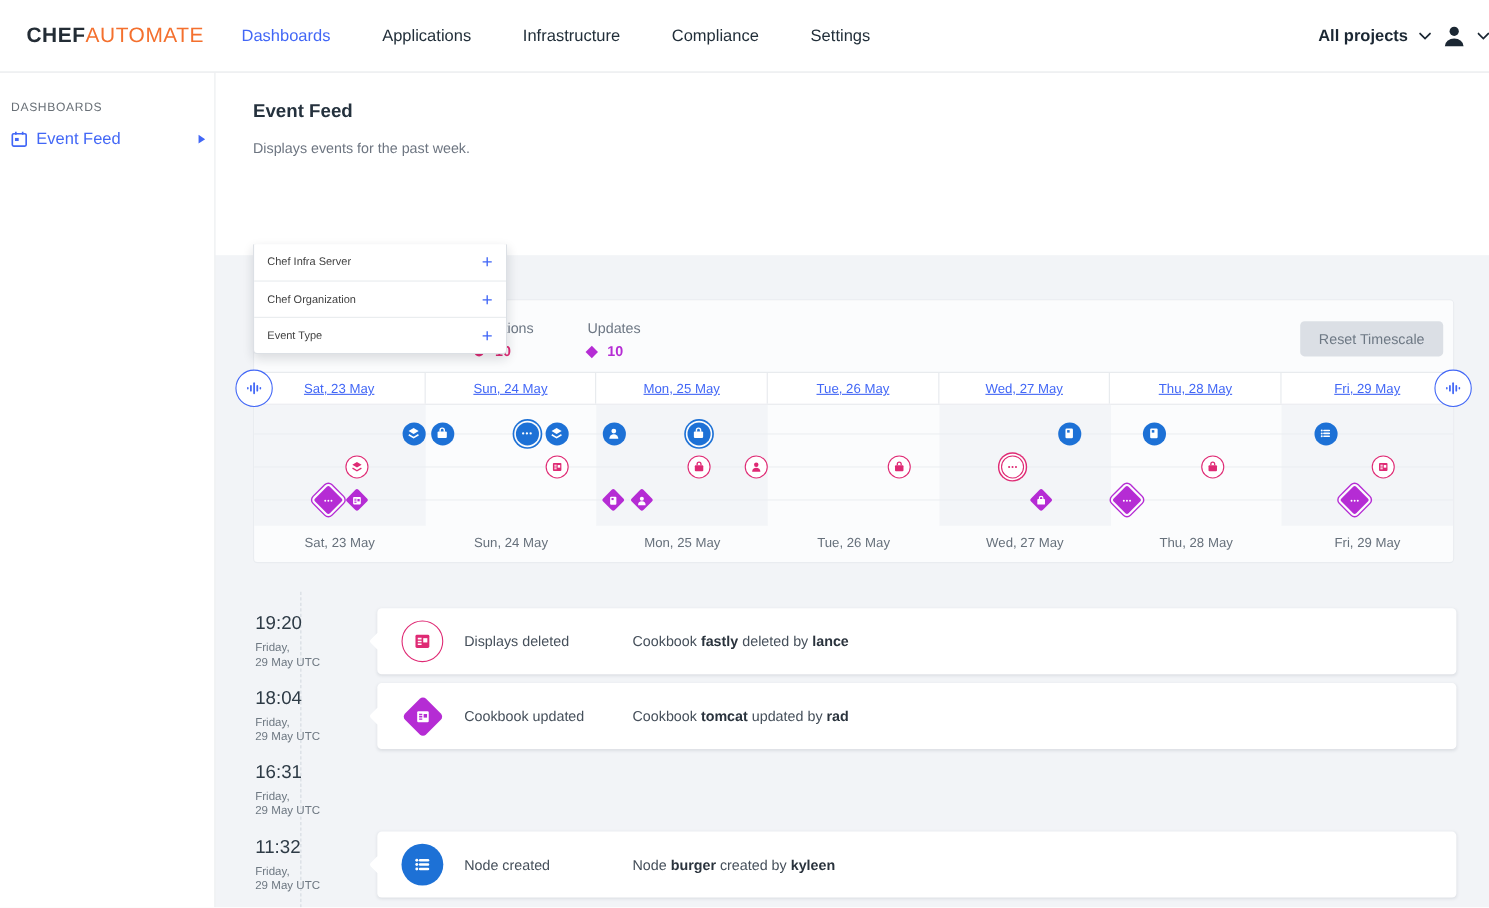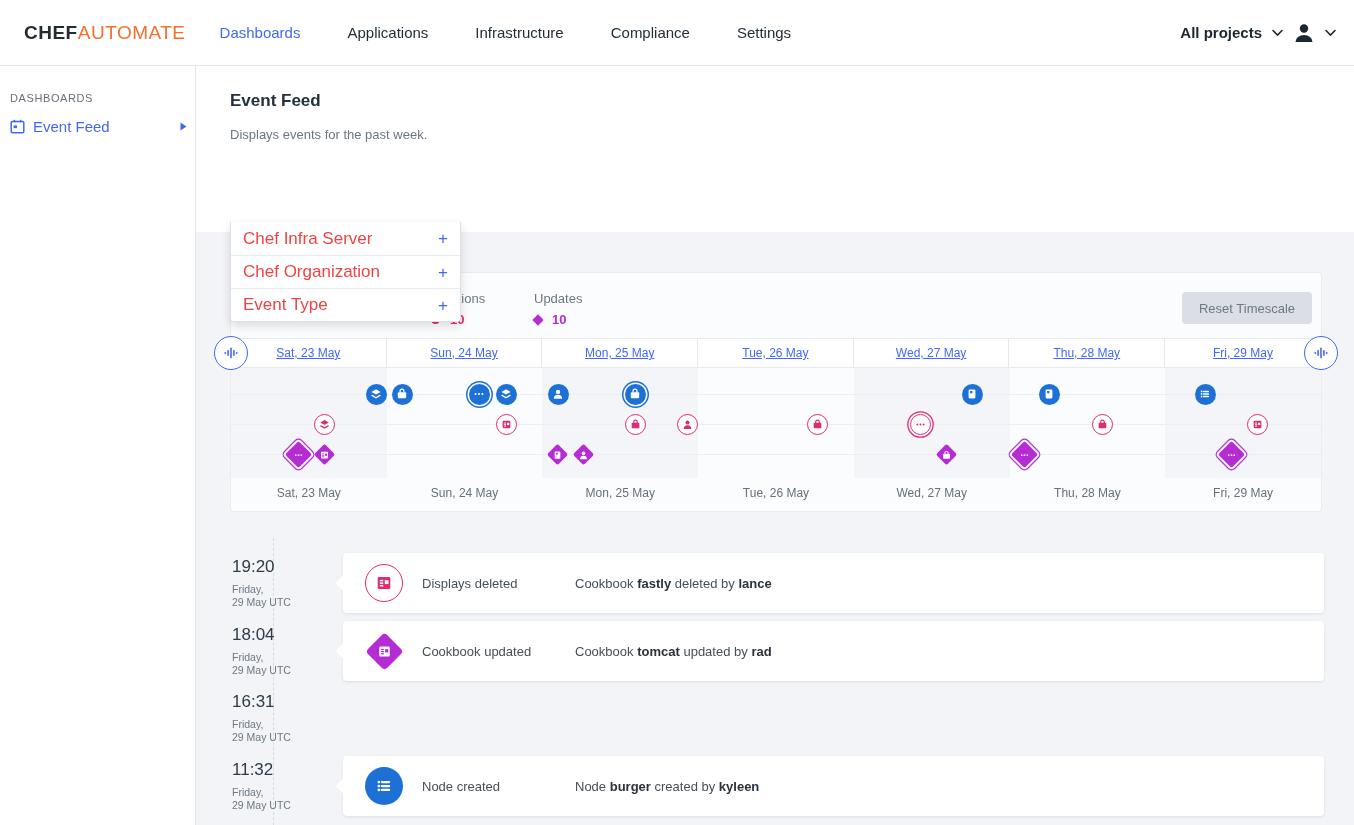--- a/index.html
+++ b/index.html
@@ -9,21 +9,21 @@
 
   
   .topnav { position:absolute; left:0; top:0; width:1354px; height:66px; background:#fff;
             border-bottom:1px solid #e4e7ea; display:flex; align-items:center; z-index:30; }
   .brand { margin-left:24px; font-size:19px; letter-spacing:.5px; font-weight:800; cursor:pointer; }
   .brand .b1 { color:#232c35; }
   .brand .b2 { color:#f4702e; font-weight:400; }
   .nav-items { display:flex; margin-left:34px; gap:47px; }
   .nav-item { font-size:15px; color:#222f3a; cursor:pointer; }
   .nav-item.active { color:#4267f6; }
-  .topnav-right { margin-left:auto; display:flex; align-items:center; gap:10px; padding-right:18px; }
+  .topnav-right { margin-left:auto; display:flex; align-items:center; gap:10px; }
   .projects-label { font-size:15px; font-weight:700; color:#1b2733; cursor:pointer; }
   .chev { width:11px; height:8px; display:inline-block; }
   .user-ic { width:22px; height:22px; }
 
   
   .sidebar { position:absolute; left:0; top:66px; width:196px; height:759px; background:#fff;
              border-right:1px solid #e4e7ea; }
   .sb-heading { margin:26px 0 0 10px; font-size:11px; letter-spacing:.6px; color:#697077; }
   .sb-item { display:flex; align-items:center; margin:14px 8px 0 10px; cursor:pointer; }
   .sb-item .cal { width:15px; height:15px; margin-right:8px; }
@@ -42,21 +42,21 @@
                   border:2px solid #6d9cf5; border-radius:4px; background:#fff; padding:0 14px;
                   font-size:13px; color:#333; outline:none; z-index:12;
                   font-family:"Liberation Sans", sans-serif; }
   .filter-input::placeholder { color:#9aa3ae; }
   .dropdown { position:absolute; left:230px; top:222px; width:231px; background:#fff;
               border:1px solid #dce0e5; border-top:none; border-radius:0 0 4px 4px;
               box-shadow:0 4px 10px rgba(20,30,45,.14); z-index:20; }
   .dd-row { height:33px; display:flex; align-items:center; padding:0 12px; cursor:pointer;
             border-top:1px solid #e8ebee; }
   .dd-row:first-child { border-top:none; }
-  .dd-label { font-size:17px; color:#ef4444; }
+  .dd-label { font-size:10px; color:#404040; }
   .dd-plus { margin-left:auto; font-size:17px; color:#4267f6; line-height:1; }
 
   
   .chart-card { position:absolute; left:230px; top:272px; width:1092px; height:240px;
                 background:#fbfcfd; border:1px solid #e9ecf0; border-radius:4px; z-index:1; }
   .counter { position:absolute; top:18px; }
   .counter .c-label { font-size:13px; color:#6d7784; }
   .counter .c-val { display:flex; align-items:center; gap:10px; margin-top:6px; font-size:13px; font-weight:700; }
   .counter.deleted { left:200px; } .counter.deleted .c-val { color:#df2a74; }
   .counter.updated { left:303px; } .counter.updated .c-val { color:#b52cd4; }

